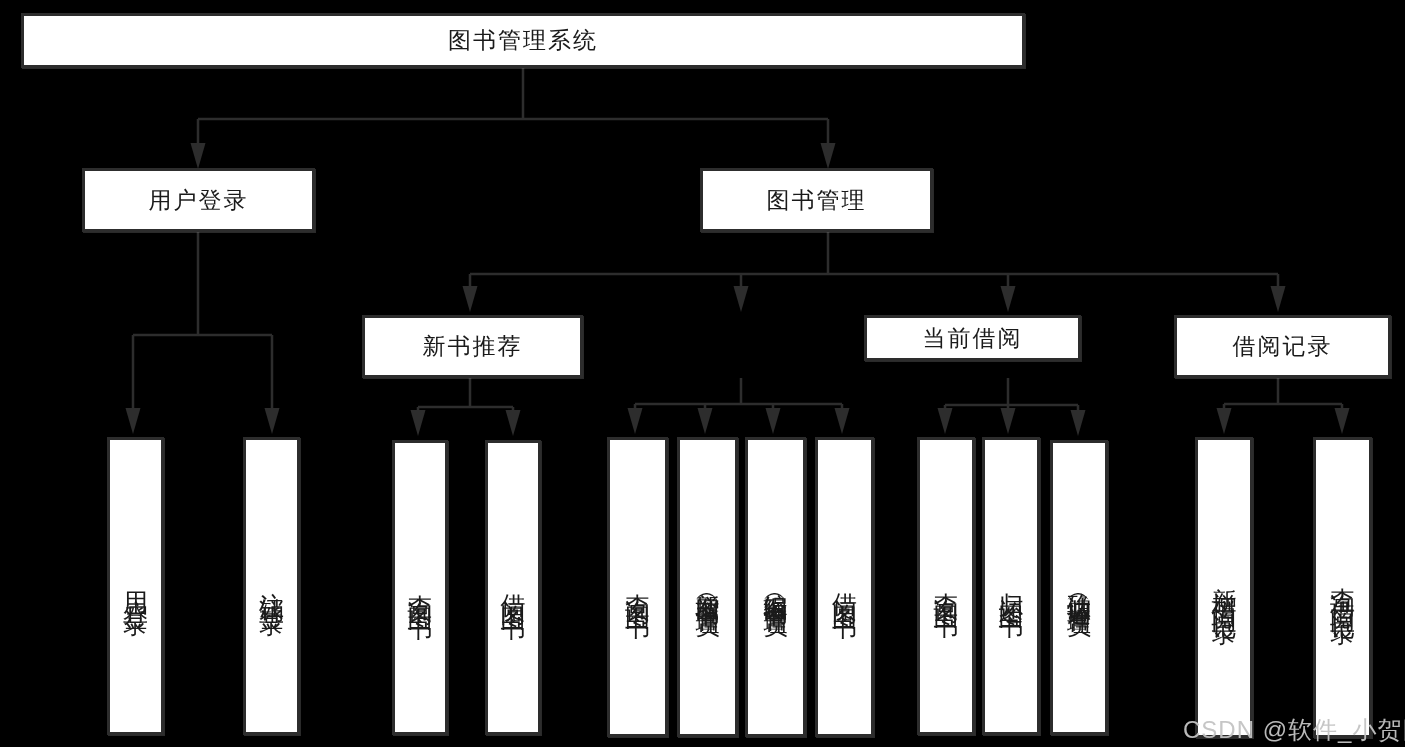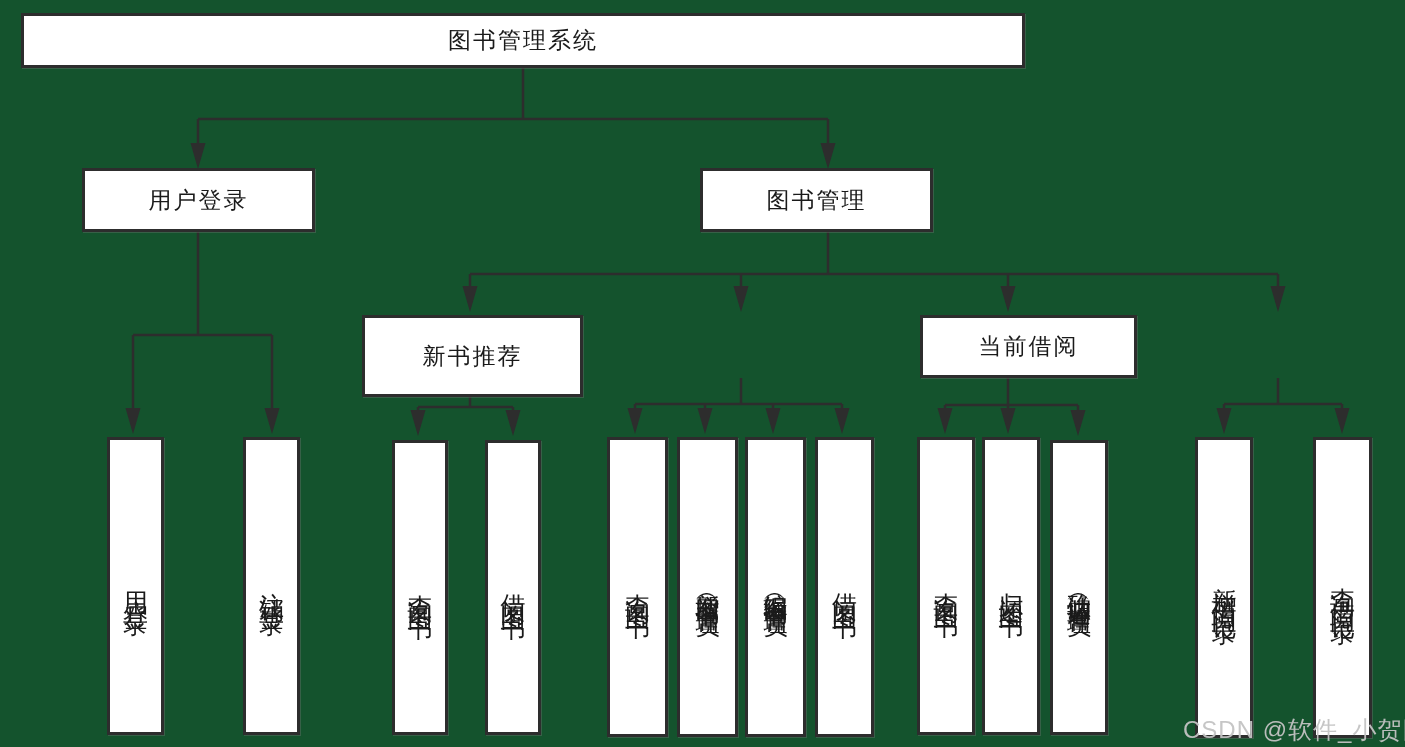--- a/index.html
+++ b/index.html
@@ -1,19 +1,19 @@
 <!DOCTYPE html>
 <html><head>
 <meta charset="utf-8">
 <style>
   html,body{margin:0;padding:0;background:#ffffff;}
   .stage{
     position:relative;
     width:1405px;height:747px;
-    background:#14532d;
+    background:#000000;
     font-family:"Liberation Sans", sans-serif;
     overflow:hidden;
   }
   .wires{position:absolute;left:0;top:0;width:1405px;height:747px;}
   .node{
     position:absolute;
     box-sizing:border-box;
     border:3px solid #2d2d2d;
     background:#ffffff;
     color:#1a1a1a;
@@ -83,22 +83,23 @@
       <polygon points="1224,434 1216.5,408 1231.5,408"></polygon>
       <polygon points="1342,434 1334.5,408 1349.5,408"></polygon>
     </g>
   </svg>
 
   <div class="node hnode" style="left:21px;top:13px;width:1004px;height:55px">图书管理系统</div>
 
   <div class="node hnode" style="left:82px;top:168px;width:233px;height:64px">用户登录</div>
   <div class="node hnode" style="left:700px;top:168px;width:233px;height:64px">图书管理</div>
 
-  <div class="node hnode" style="left:362px;top:315px;width:221px;height:82px">新书推荐</div>
-  <div class="node hnode" style="left:920px;top:315px;width:217px;height:63px">当前借阅</div>
+  <div class="node hnode" style="left:362px;top:315px;width:221px;height:63px">新书推荐</div>
+  <div class="node hnode" style="left:864px;top:315px;width:217px;height:46px">当前借阅</div>
+  <div class="node hnode" style="left:1174px;top:315px;width:217px;height:63px">借阅记录</div>
 
   <div class="node vnode" style="left:107px;top:437px;width:57px;height:298px">
     <span>用户登录</span>
     </div>
   <div class="node vnode" style="left:243px;top:437px;width:57px;height:298px">
     <span>注销登录</span>
     </div>
 
   <div class="node vnode" style="left:392px;top:440px;width:56px;height:295px">
     <span>查询图书</span>

